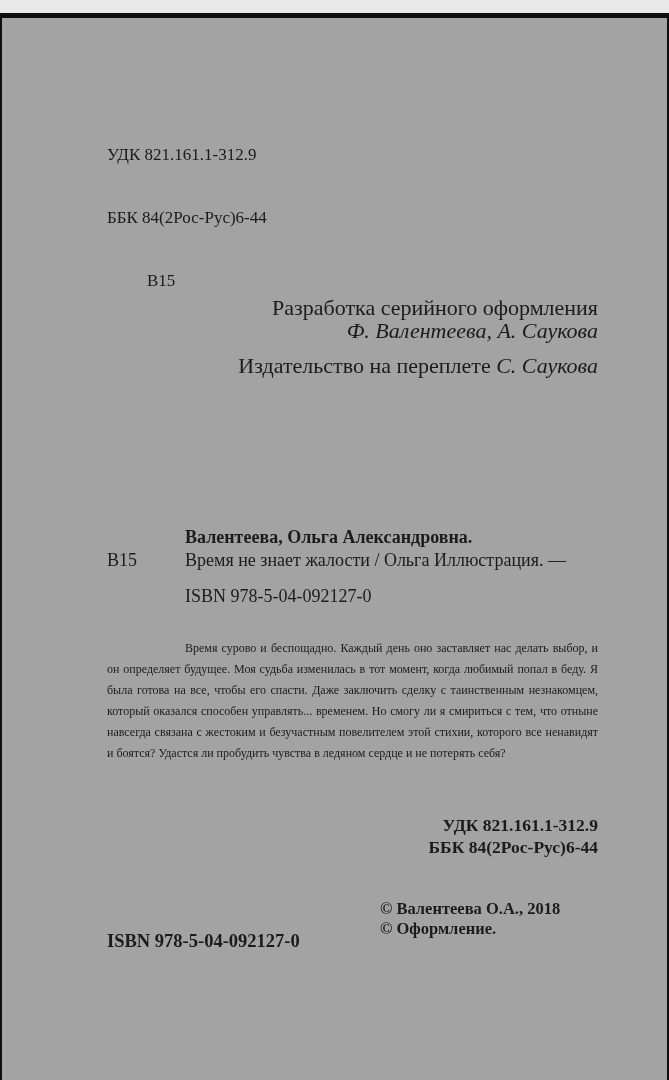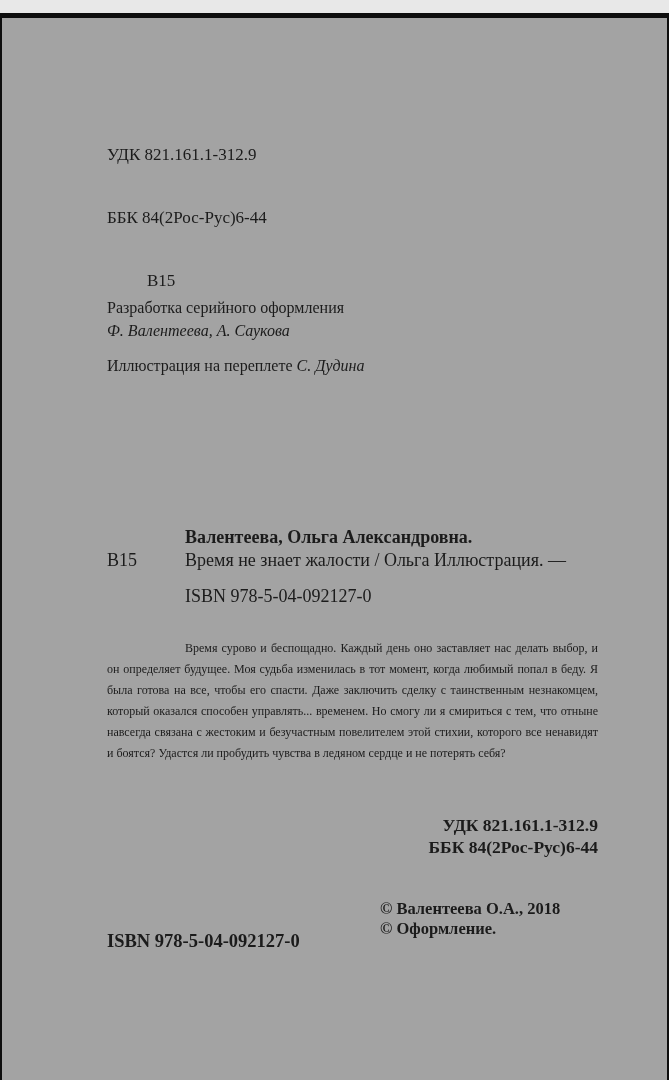--- a/index.html
+++ b/index.html
@@ -35,22 +35,22 @@
   .top-codes .b15 {
     padding-left: 40px;
   }
 
   
   .credits {
     position: absolute;
     left: 105px;
     right: 69px;
     top: 278px;
-    text-align: left;
-    font-size: 16px;
+    text-align: right;
+    font-size: 22px;
     line-height: 23px;
   }
   .credits .italic { font-style: italic; }
   .credits .spacer { height: 12px; }
 
   
   .catalog {
     position: absolute;
     left: 105px;
     right: 69px;
@@ -133,21 +133,21 @@
   <div class="top-codes">
     <div>УДК 821.161.1-312.9</div>
     <div>ББК 84(2Рос-Рус)6-44</div>
     <div class="b15">В15</div>
   </div>
 
   <div class="credits">
     <div>Разработка серийного оформления</div>
     <div class="italic">Ф. Валентеева, А. Саукова</div>
     <div class="spacer"></div>
-    <div><span>Иллюстрация на переплете </span><span class="italic">С. Дудина</span></div>
+    <div><span>Издательство на переплете </span><span class="italic">С. Саукова</span></div>
   </div>
 
   <div class="catalog">
     <div class="author">Валентеева, Ольга Александровна.</div>
     <div class="entry">
       <span class="code">В15</span>
       <div class="entry-text">
         <div class="l1">Время не знает жалости / Ольга Иллюстрация. —</div>
       </div>
     </div>

